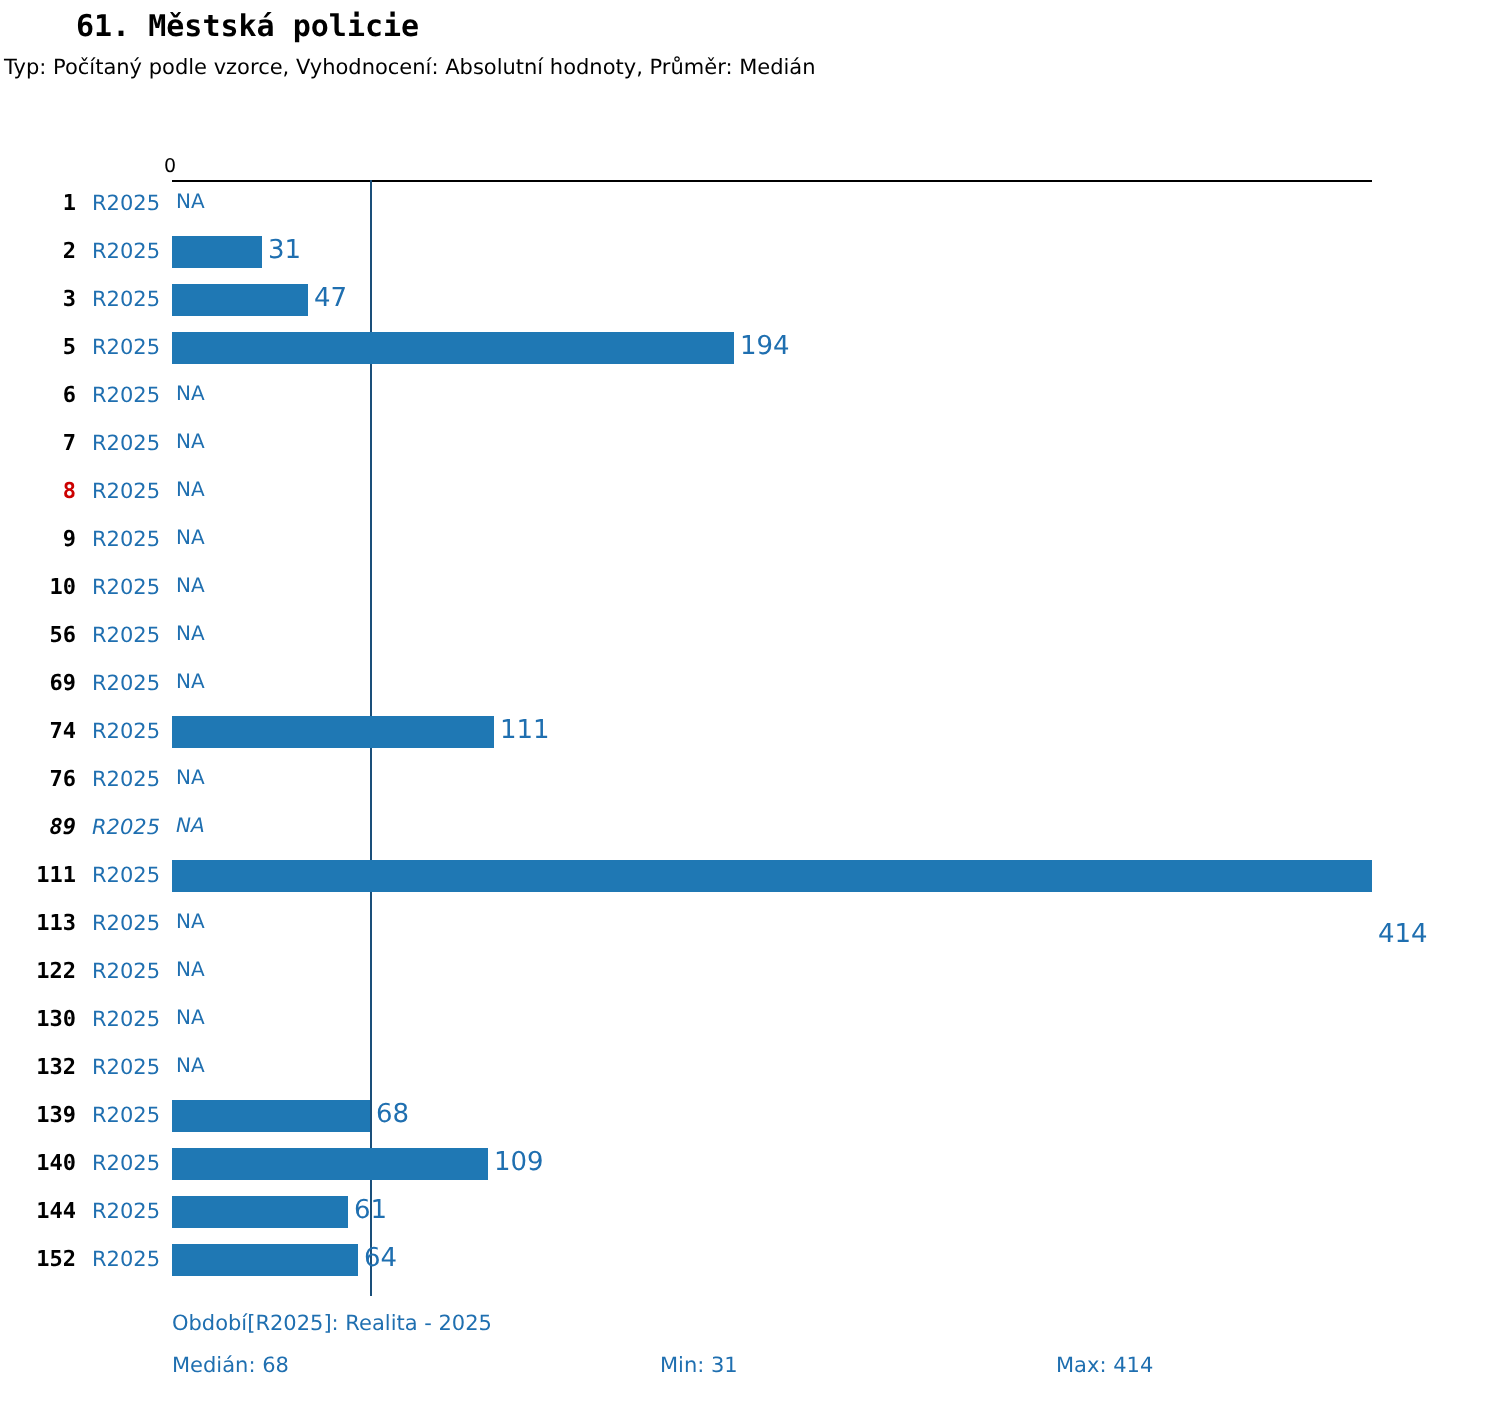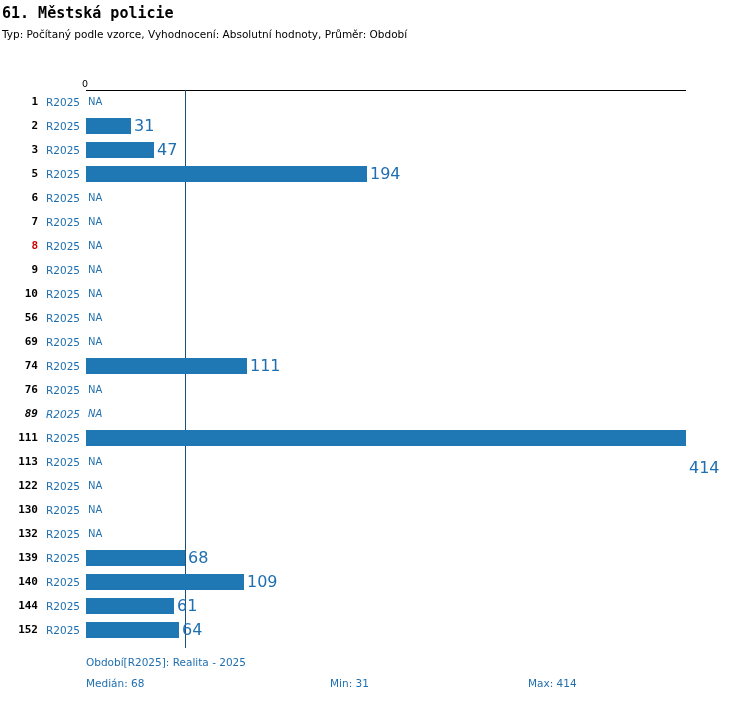--- a/index.html
+++ b/index.html
@@ -20,20 +20,21 @@
     left: 0;
     top: 0;
     width: 750px;
   }
   .title-main {
     font-family: "DejaVu Sans Mono", "Liberation Mono", monospace;
     font-weight: bold;
     font-size: 15px;
     padding: 4px 0 0 2px;
     letter-spacing: 0px;
+    margin-left: 36px;
   }
   .title-sub {
     font-family: "DejaVu Sans Mono", "Liberation Mono", monospace;
     font-weight: bold;
     font-size: 14.5px;
     padding: 5px 0 0 2px;
   }
   .title-meta {
     font-family: "DejaVu Sans", "Liberation Sans", sans-serif;
     font-size: 10.5px;
@@ -110,21 +111,21 @@
     position: absolute;
     left: 86px;
     top: 4px;
     height: 16px;
     background: #1f78b4;
   }
   .bar-value {
     position: absolute;
     top: 0;
     font-family: "DejaVu Sans", "Liberation Sans", sans-serif;
-    font-size: 16px;
+    font-size: 13px;
     color: #1f6fb0;
     line-height: 24px;
     white-space: nowrap;
   }
   .bar-na {
     position: absolute;
     left: 88px;
     top: 0;
     font-family: "DejaVu Sans", "Liberation Sans", sans-serif;
     font-size: 10px;
@@ -159,21 +160,21 @@
     position: absolute;
     left: 528px;
     top: 21px;
   }
 </style>
 </head>
 <body>
 
 <div class="header">
   <div class="title-main">61. Městská policie</div>
-  <div class="title-meta">Typ: Počítaný podle vzorce, Vyhodnocení: Absolutní hodnoty, Průměr: Období</div>
+  <div class="title-meta">Typ: Počítaný podle vzorce, Vyhodnocení: Absolutní hodnoty, Průměr: Medián</div>
 </div>
 
 <div class="chart">
   <div class="zero-tick-label">0</div>
   <div class="axis-top"></div>
   <div class="vline" id="refline" style="left: 185px; height: 558px;"></div>
   <div class="plot" id="rows-container"></div>
 </div>
 
 <div class="footer">

